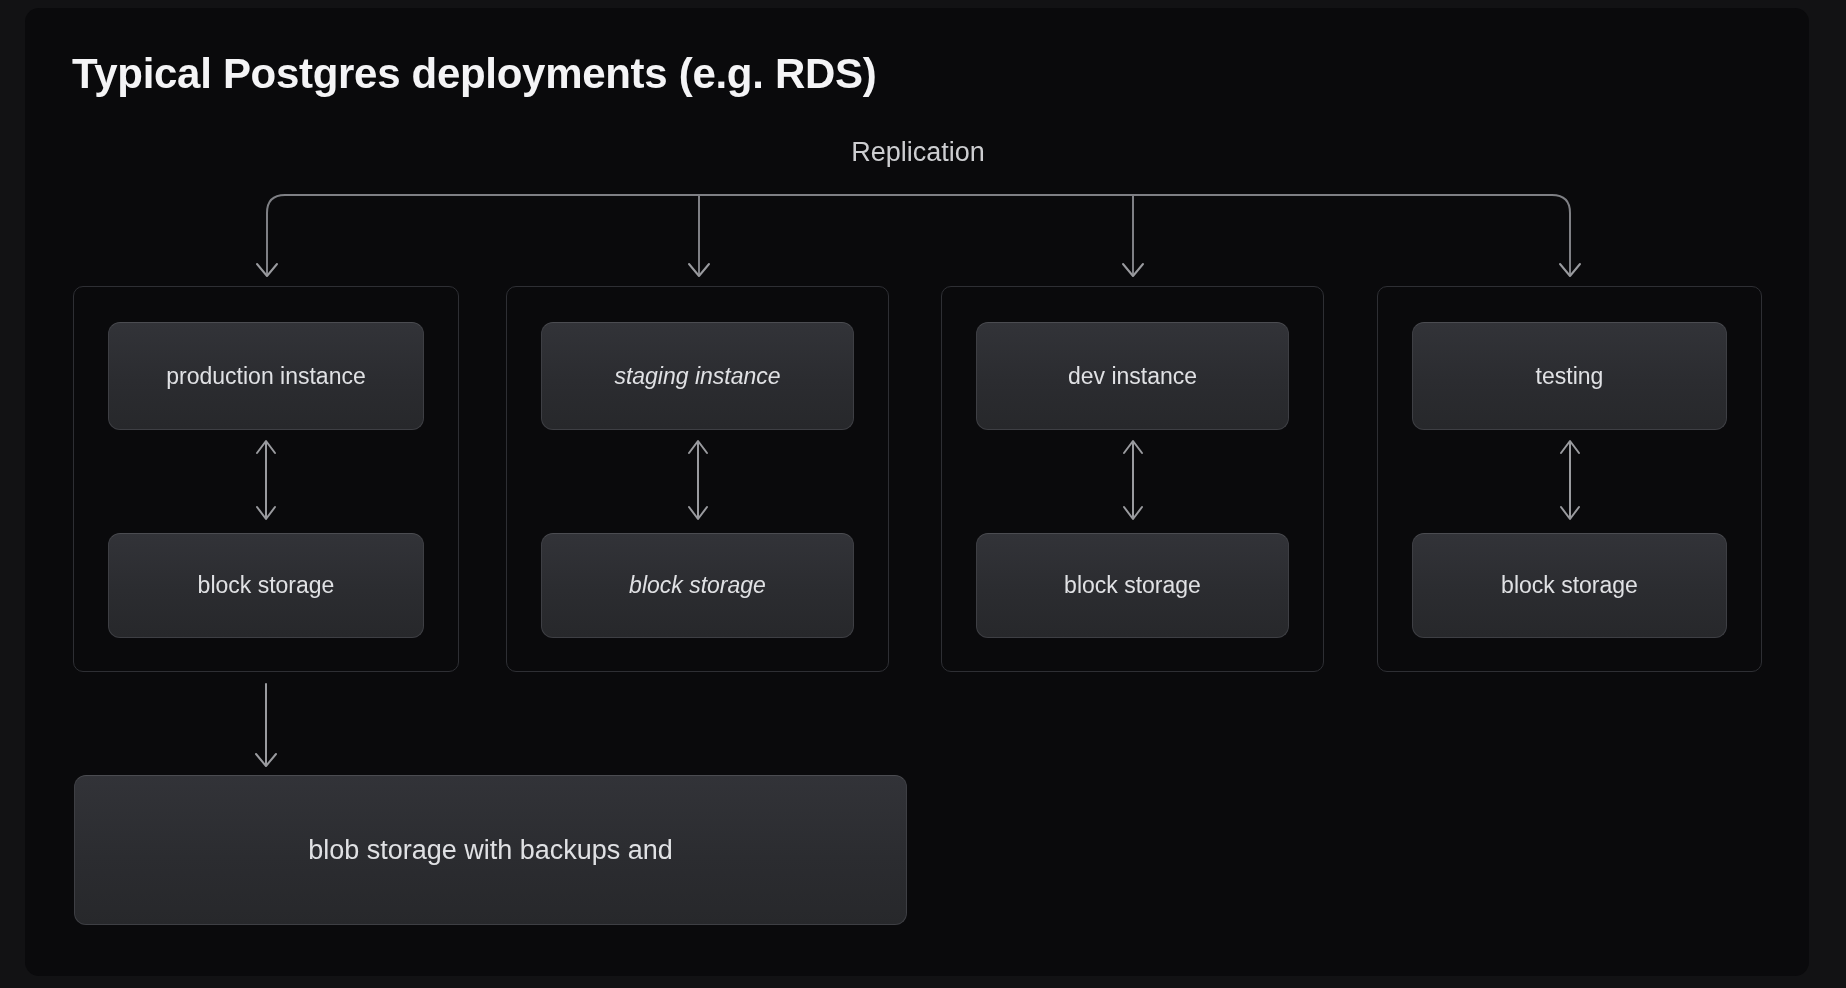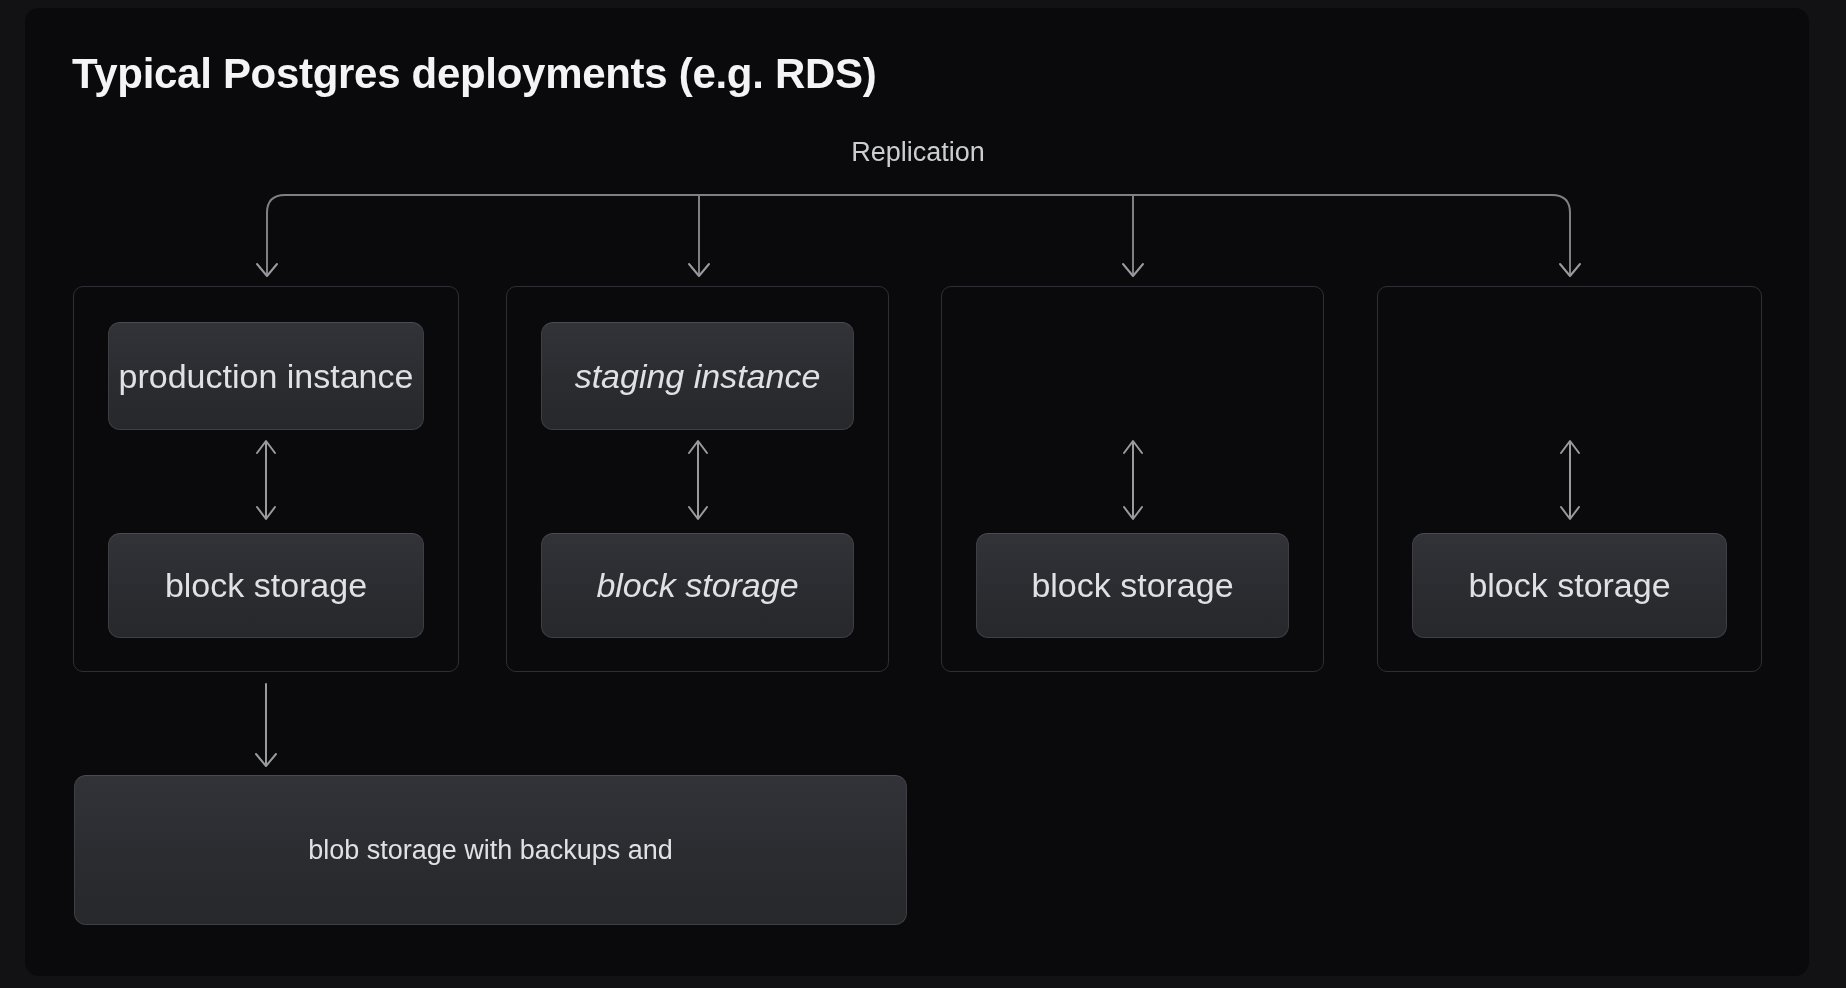--- a/index.html
+++ b/index.html
@@ -40,21 +40,21 @@
     border:1px solid var(--group-border);border-radius:10px;
     background:transparent;
   }
   .node{
     position:absolute;left:34px;right:34px;
     border-radius:12px;
     background:linear-gradient(180deg,var(--node-top) 0%,var(--node-mid) 55%,var(--node-bottom) 100%);
     border:1px solid var(--node-border);
     border-top-color:var(--node-border-top);
     display:flex;align-items:center;justify-content:center;
-    color:var(--node-text);font-size:34px;text-align:center;
+    color:var(--node-text);font-size:23px;text-align:center;
   }
   .node.instance{top:35px;height:108px;}
   .node.storage{top:246px;height:105px;}
   .blob{
     position:absolute;left:74px;top:775px;width:833px;height:150px;
     border-radius:12px;
     background:linear-gradient(180deg,var(--node-top) 0%,var(--node-mid) 55%,var(--node-bottom) 100%);
     border:1px solid var(--node-border);
     border-top-color:var(--node-border-top);
     display:flex;flex-direction:column;align-items:center;justify-content:center;
@@ -126,26 +126,32 @@
   <div class="group" style="left:506px;width:383px;font-style:italic;">
     <div class="node instance">
       <span>staging instance</span>
     </div>
     <div class="node storage">
       <span>block storage</span>
     </div>
   </div>
 
   <div class="group" style="left:941px;width:383px;">
+    <div class="node instance">
+      <span>dev instance</span>
+    </div>
     <div class="node storage">
       <span>block storage</span>
     </div>
   </div>
 
   <div class="group" style="left:1377px;width:385px;">
+    <div class="node instance">
+      <span>testing</span>
+    </div>
     <div class="node storage">
       <span>block storage</span>
     </div>
   </div>
 
   <div class="blob">
     <span>blob storage with backups and</span>
   </div>
 
 </div>

